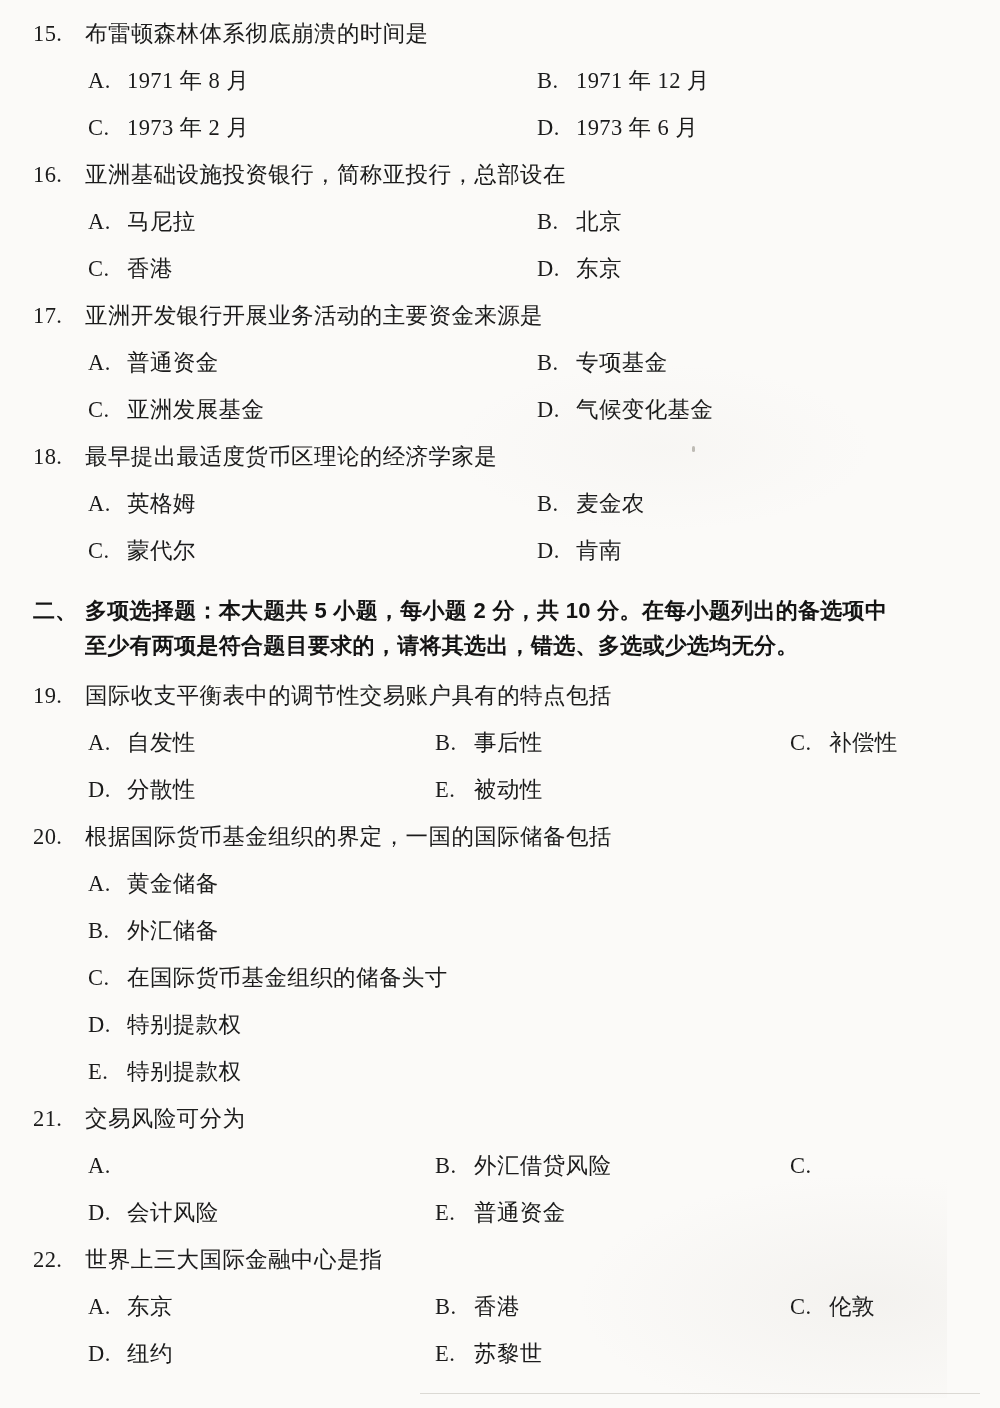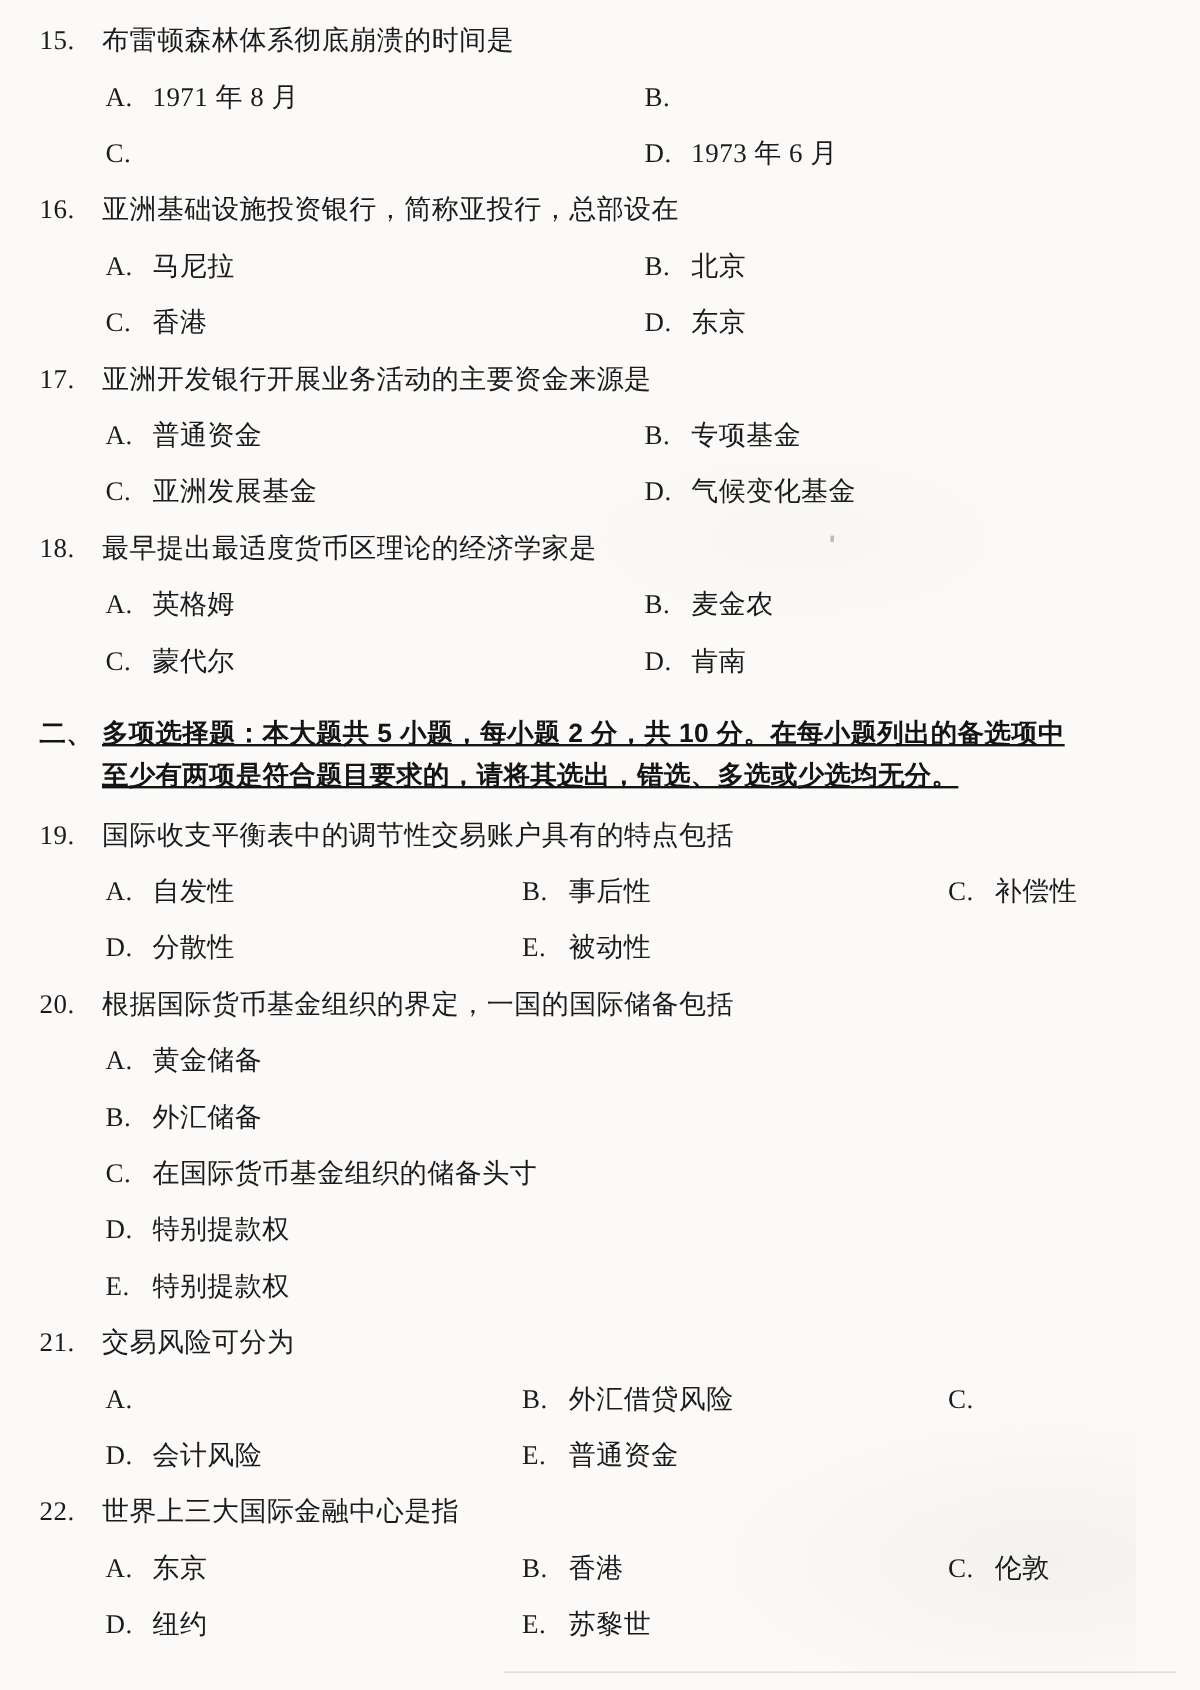--- a/index.html
+++ b/index.html
@@ -32,21 +32,21 @@
   .otext { white-space:nowrap; }
   .section-head {
     display:flex;
     margin-top:19px; margin-bottom:9px;
     font-family:"Liberation Sans","DejaVu Sans",sans-serif;
     font-weight:bold;
     font-size:22px; line-height:35px; letter-spacing:0.3px;
     color:#141414;
   }
   .section-num { width:52px; flex:none; }
-  .section-body { flex:1;text-decoration:underline; }
+  .section-body { flex:1; }
   .scan-line {
     position:absolute; left:420px; bottom:4px; width:560px; height:1px;
     background:rgba(160,155,145,0.35);
   }
   .scan-dot {
     position:absolute; left:692px; top:446px; width:3px; height:6px;
     background:rgba(120,115,105,0.45); border-radius:2px;
   }
 </style>
 </head>
@@ -59,23 +59,25 @@
       <span class="qnum">15.</span>
       <span class="qtext">布雷顿森林体系彻底崩溃的时间是</span>
     </div>
     <div class="opts two">
       <div class="opt">
         <span class="olabel">A.</span>
         <span class="otext">1971 年 8 月</span>
       </div>
       <div class="opt">
         <span class="olabel">B.</span>
-      </div>
-      <div class="opt">
-        <span class="olabel">C.</span>
+        <span class="otext">1971 年 12 月</span>
+      </div>
+      <div class="opt">
+        <span class="olabel">C.</span>
+        <span class="otext">1973 年 2 月</span>
       </div>
       <div class="opt">
         <span class="olabel">D.</span>
         <span class="otext">1973 年 6 月</span>
       </div>
     </div>
   </div>
 
   <div>
     <div class="qline">

